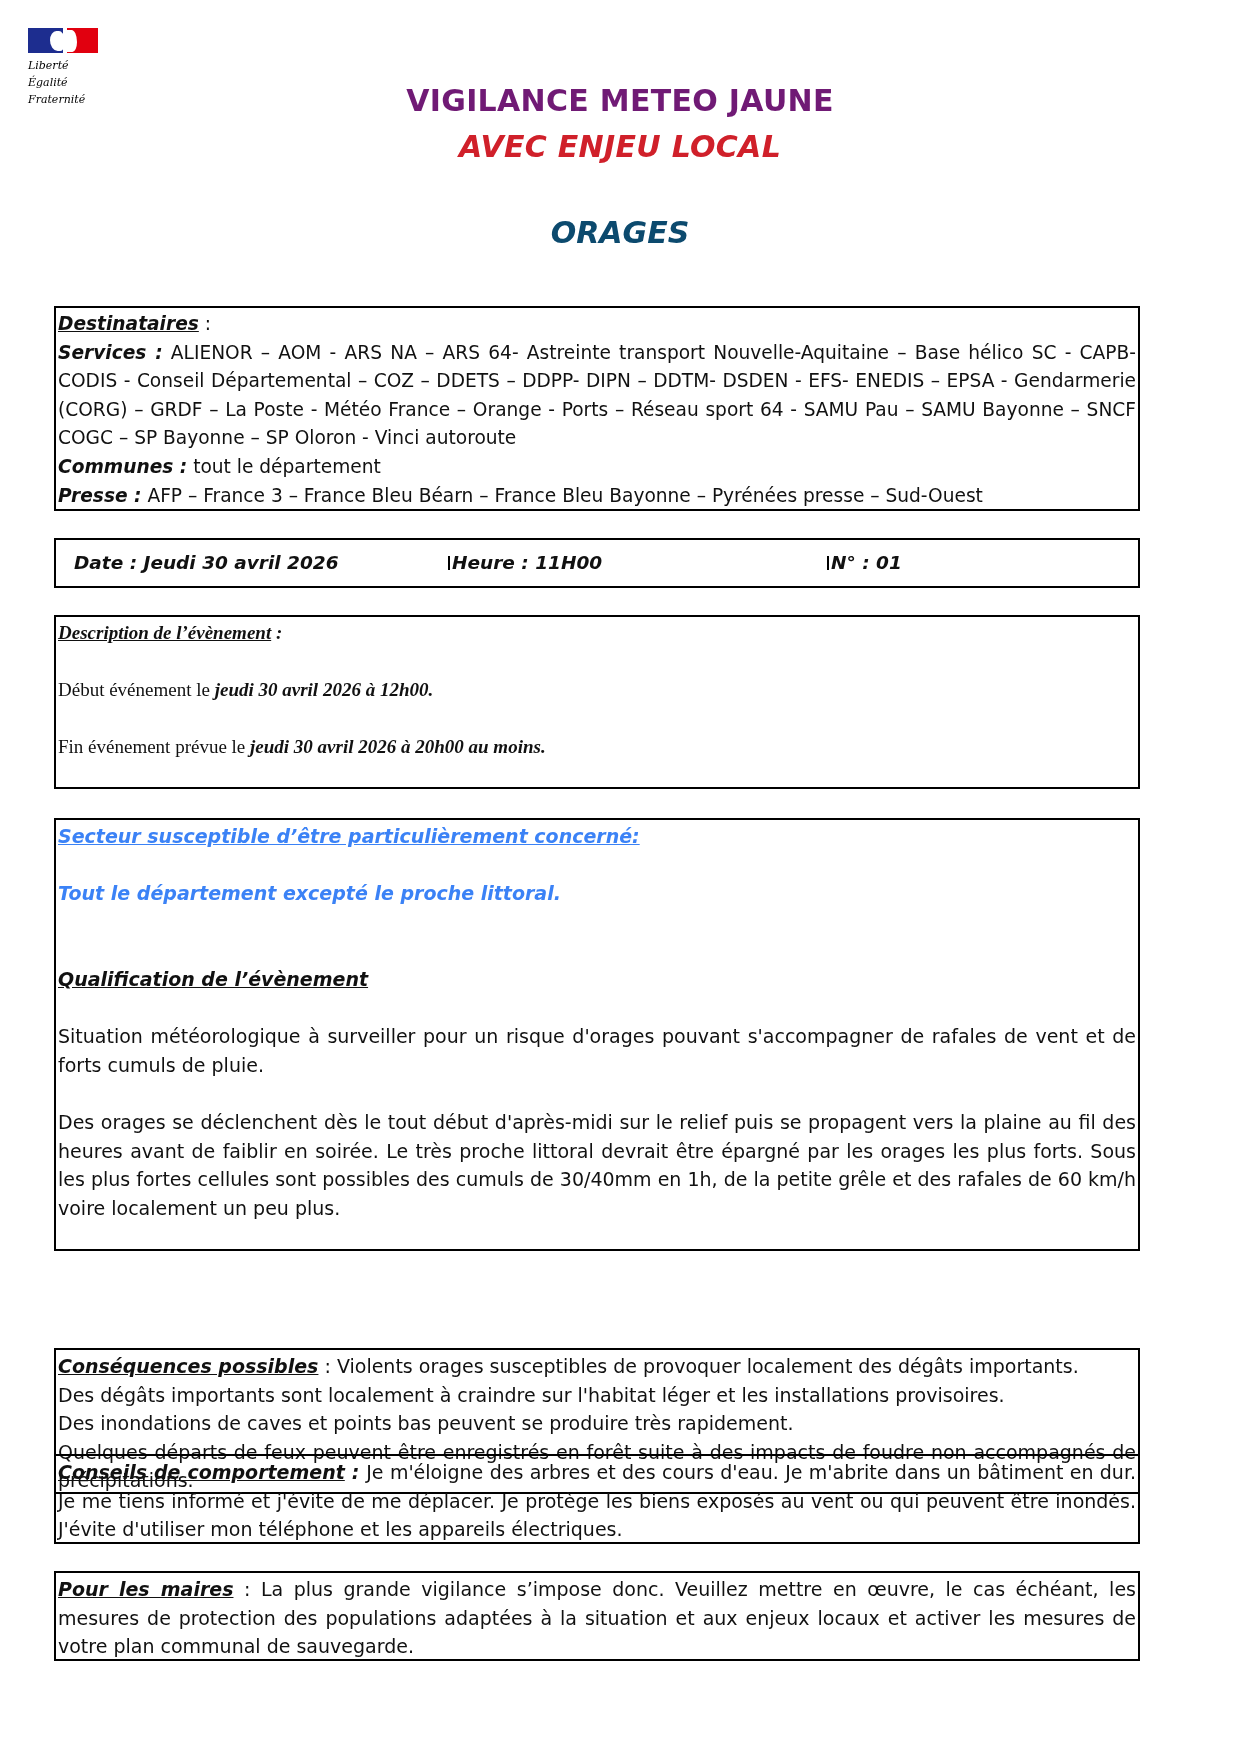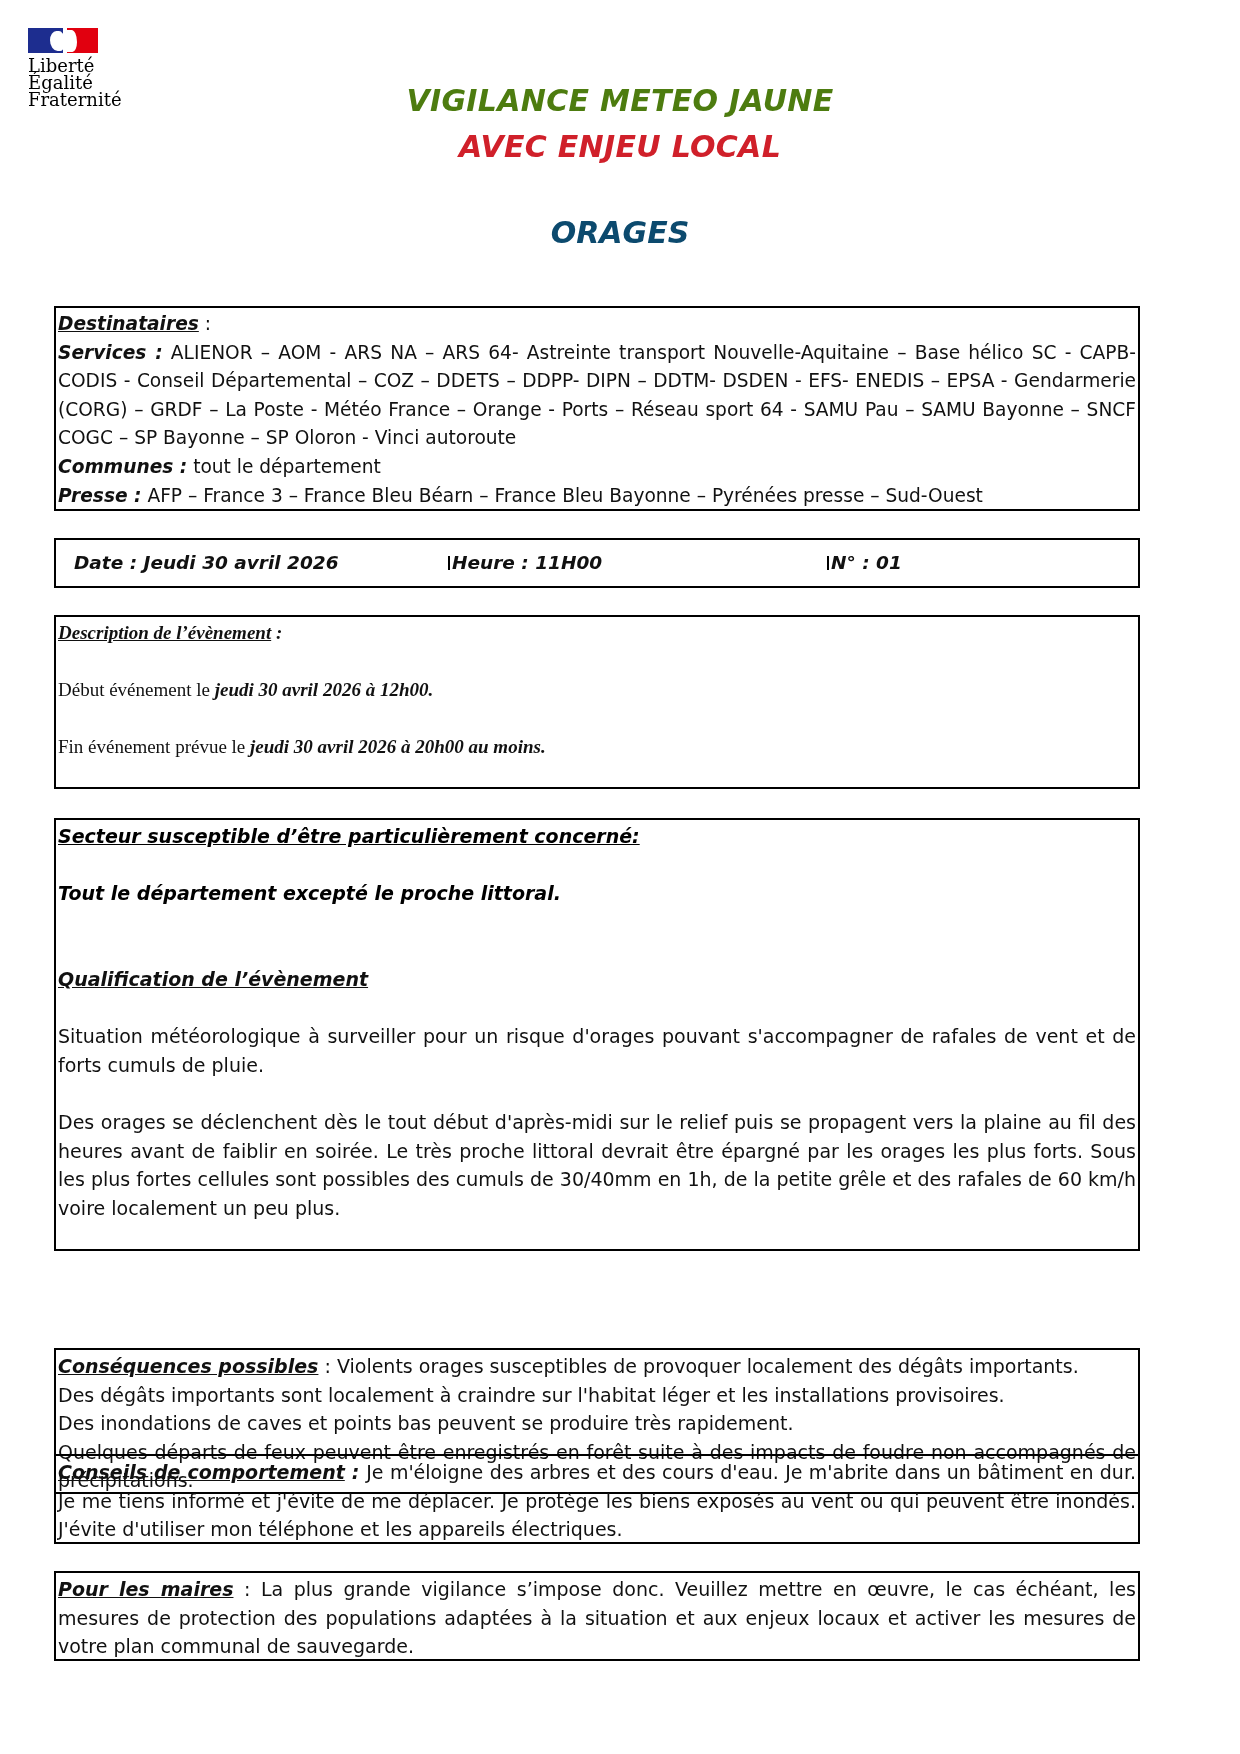--- a/index.html
+++ b/index.html
@@ -18,47 +18,47 @@
   }
   .flag .profile2 {
     position: absolute; left: 0px; top: 2px; width: 10px; height: 22px;
     background: #ffffff; border-radius: 0 60% 50% 0;
   }
   .logo-title {
     margin-top: 8px; font-family: "DejaVu Sans", sans-serif; font-weight: bold;
     font-size: 23px; line-height: 26px; letter-spacing: -0.3px; color: #000;
   }
   .logo-motto {
-    margin-top: 4px; font-family: "DejaVu Serif", serif; 
-    font-size: 18px; line-height: 17px; color: #000;
+    margin-top: 4px; font-family: "DejaVu Serif", serif; font-style: italic;
+    font-size: 11px; line-height: 17px; color: #000;
   }
   .header-titles { position: absolute; left: 300px; width: 640px; top: 78px; text-align: center; }
   .title1 {
-    font-family: "DejaVu Sans", sans-serif; font-weight: bold; font-style: italic;
-    font-size: 30px; line-height: 46px; color: #4d7c0f; letter-spacing: 0.3px;
+    font-family: "DejaVu Sans", sans-serif; font-weight: bold; 
+    font-size: 30px; line-height: 46px; color: #701a75; letter-spacing: 0.3px;
   }
   .title2 {
     font-family: "DejaVu Sans", sans-serif; font-weight: bold; font-style: italic;
     font-size: 30px; line-height: 46px; color: #d0202a; letter-spacing: 0.3px;
   }
   .title3 {
     margin-top: 40px;
     font-family: "DejaVu Sans", sans-serif; font-weight: bold; font-style: italic;
     font-size: 30px; line-height: 46px; color: #0c4a6e;
   }
   .box {
     position: absolute; left: 54px; width: 1086px; border: 2px solid #000;
     box-sizing: border-box; padding: 2px 0 0 2px;
     font-size: 19px; line-height: 28.6px; color: #111;
   }
   .box p { margin: 0; }
   .justify { text-align: justify; padding-right: 2px; }
   .lbl { font-weight: bold; font-style: italic; }
   .u { text-decoration: underline; }
-  .red { color: #000000; }
+  .red { color: #3b82f6; }
   .b-i { font-weight: bold; font-style: italic; }
   .gap { height: 28.6px; }
 
   #box-dest { top: 306px; height: 205px; font-size: 18.6px; }
   #box-meta { top: 538px; height: 50px; padding: 16px; display: flex; }
   #box-meta .cell {
     border-right: 2px solid #000; box-sizing: border-box; padding: 0 0 0 2px;
     display: flex; align-items: center; font-weight: bold; font-style: italic; font-size: 18.5px;
   }
   #box-meta .cell:last-child { border-right: none; }

